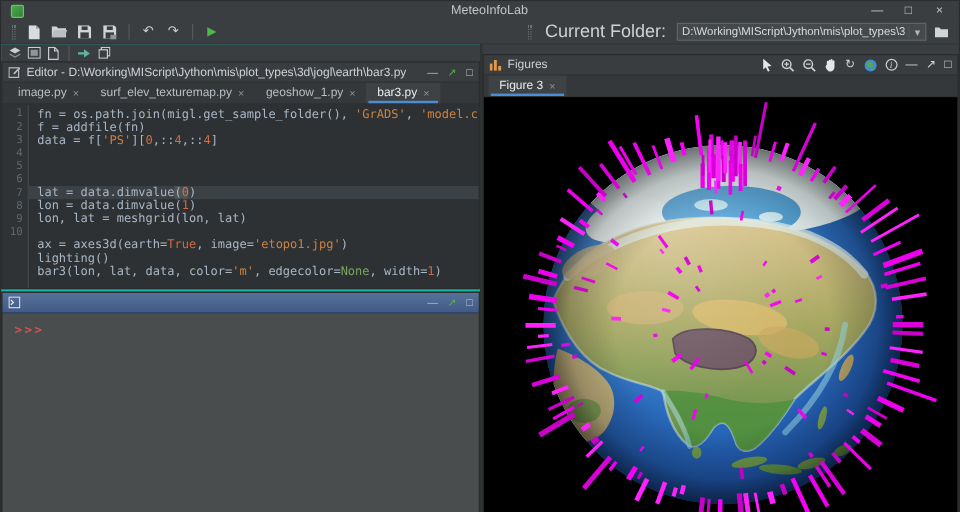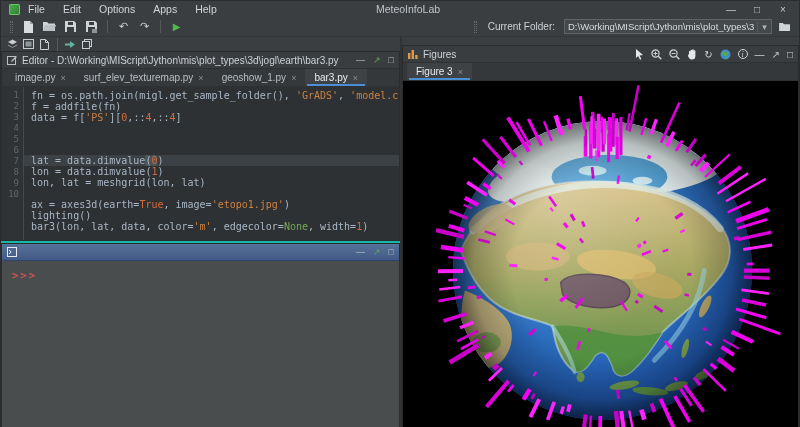--- a/index.html
+++ b/index.html
@@ -16,21 +16,21 @@
   .win-btns { margin-left:auto; display:flex; gap:14px; font-size:10px; color:#c3c8cc; padding-right:6px; z-index:2;}
   .win-btns span { width:12px; text-align:center; cursor:default;}
 
   
   .toolbar { height:20px; display:flex; align-items:center; padding:0 6px; gap:4px; background:#3b3e40; border-bottom:1px solid #333638; flex:0 0 20px;}
   .grip { width:3px; height:12px; border-left:1px dotted #6a6f72; border-right:1px dotted #6a6f72; margin:0 3px;}
   .tbtn { width:17px; height:16px; display:flex; align-items:center; justify-content:center; border-radius:2px; cursor:default;}
   .tsep { width:1px; height:13px; background:#55595b; margin:0 3px;}
   .glyph { font-size:11px; color:#c8cdd1; line-height:1;}
   .run-glyph { color:#4db84d; font-size:10px; }
-  .cf-label { font-size:10px; color:#cdd2d6; margin:0 5px 0 4px; white-space:nowrap;}
+  .cf-label { font-size:15px; color:#cdd2d6; margin:0 5px 0 4px; white-space:nowrap;}
   .cf-box { width:208px; height:15px; background:#45494a; border:1px solid #5e6366; display:flex; align-items:center; }
   .cf-input { flex:1; background:transparent; border:none; outline:none; color:#d6dde2; font-size:9.5px; font-family:"Liberation Sans",sans-serif; padding:0 3px; }
   .cf-arrow { width:14px; text-align:center; color:#aeb4b8; font-size:9px; border-left:1px solid #55595b;}
   .spacer { flex:1; }
 
   
   .workspace { flex:1; display:flex; background:#323537;}
   .left-col { width:399px; display:flex; flex-direction:column; background:#14b8a6;}
   .col-div { width:2px; background:#303334;}
   .right-col { width:397px; display:flex; flex-direction:column; background:#3b3e40; padding-top:8px;}
@@ -81,27 +81,20 @@
 
   .info-ic { width:10px; height:10px; border:1px solid #cdd2d6; border-radius:50%; color:#cdd2d6; font-size:8px; line-height:9px; text-align:center; font-style:italic; font-family:"Liberation Serif",serif;}
 </style>
 </head>
 <body>
 
 <div class="win">
 
   <div class="titlebar">
     <div class="app-icon"></div>
-    <div class="menus">
-      <span>File</span>
-      <span>Edit</span>
-      <span>Options</span>
-      <span>Apps</span>
-      <span>Help</span>
-    </div>
     <div class="win-title">MeteoInfoLab</div>
     <div class="win-btns">
       <span>—</span>
       <span>□</span>
       <span>×</span>
     </div>
   </div>
 
   <div class="toolbar">
     <div class="grip"></div>

